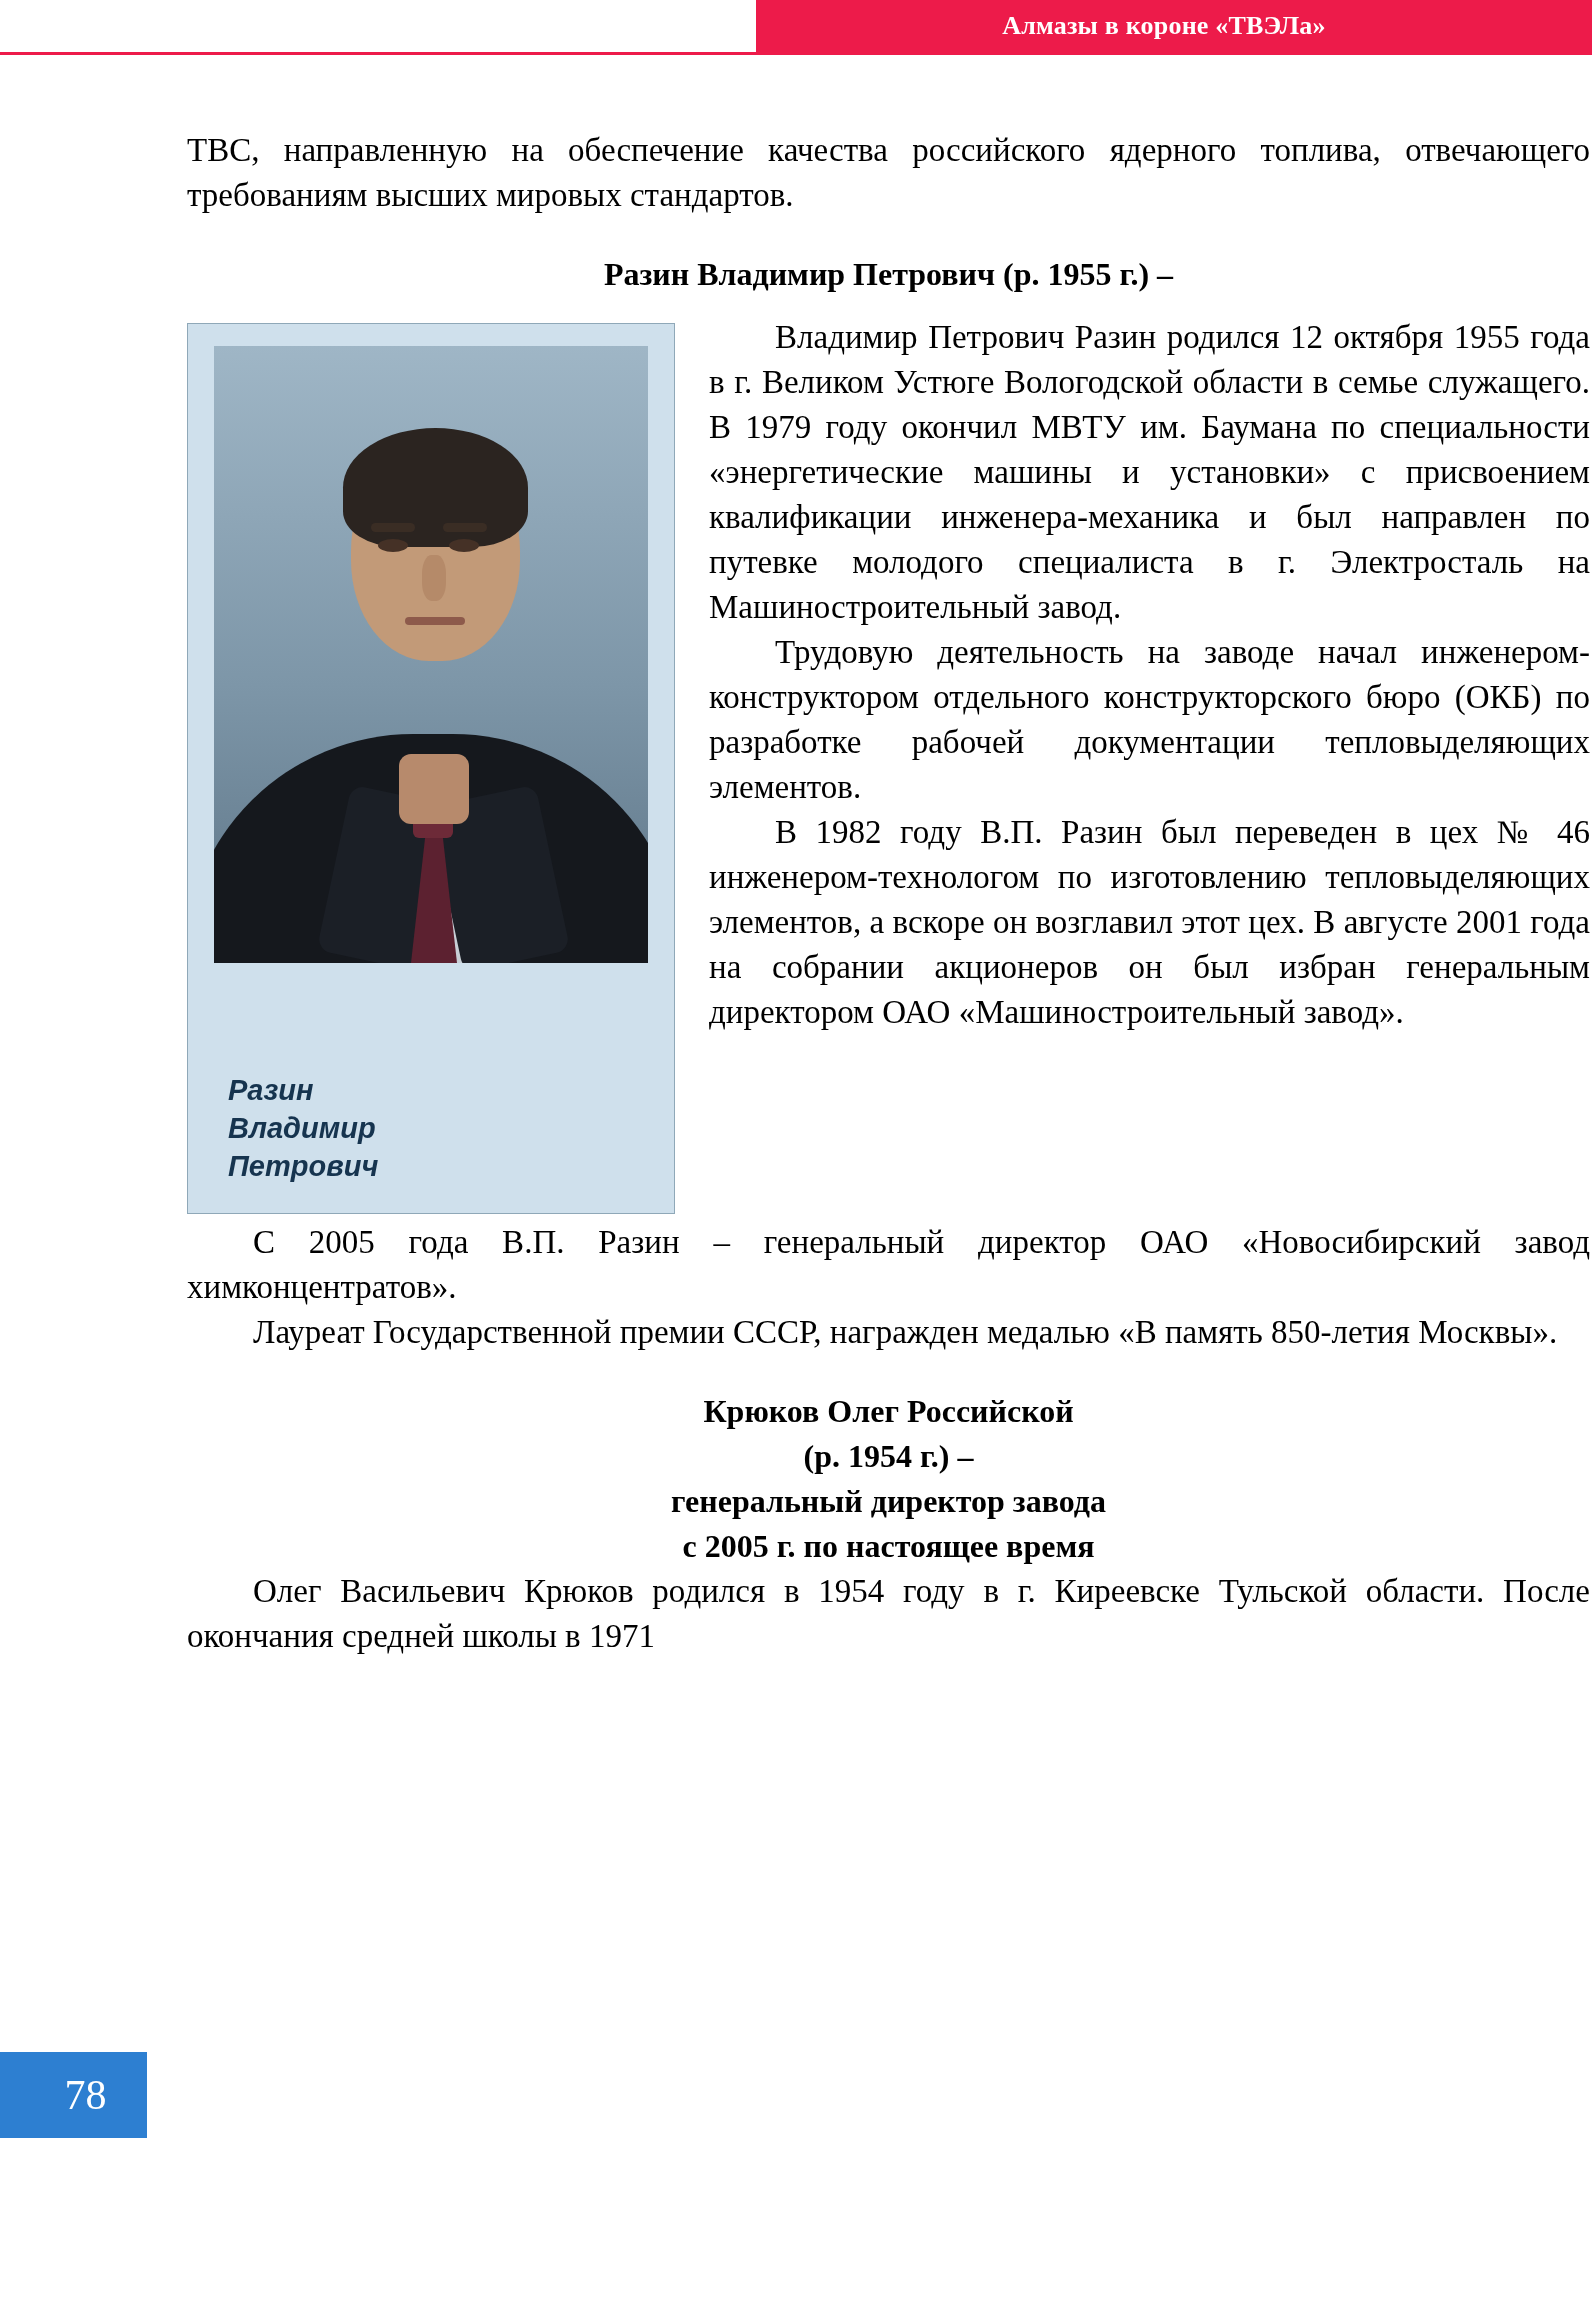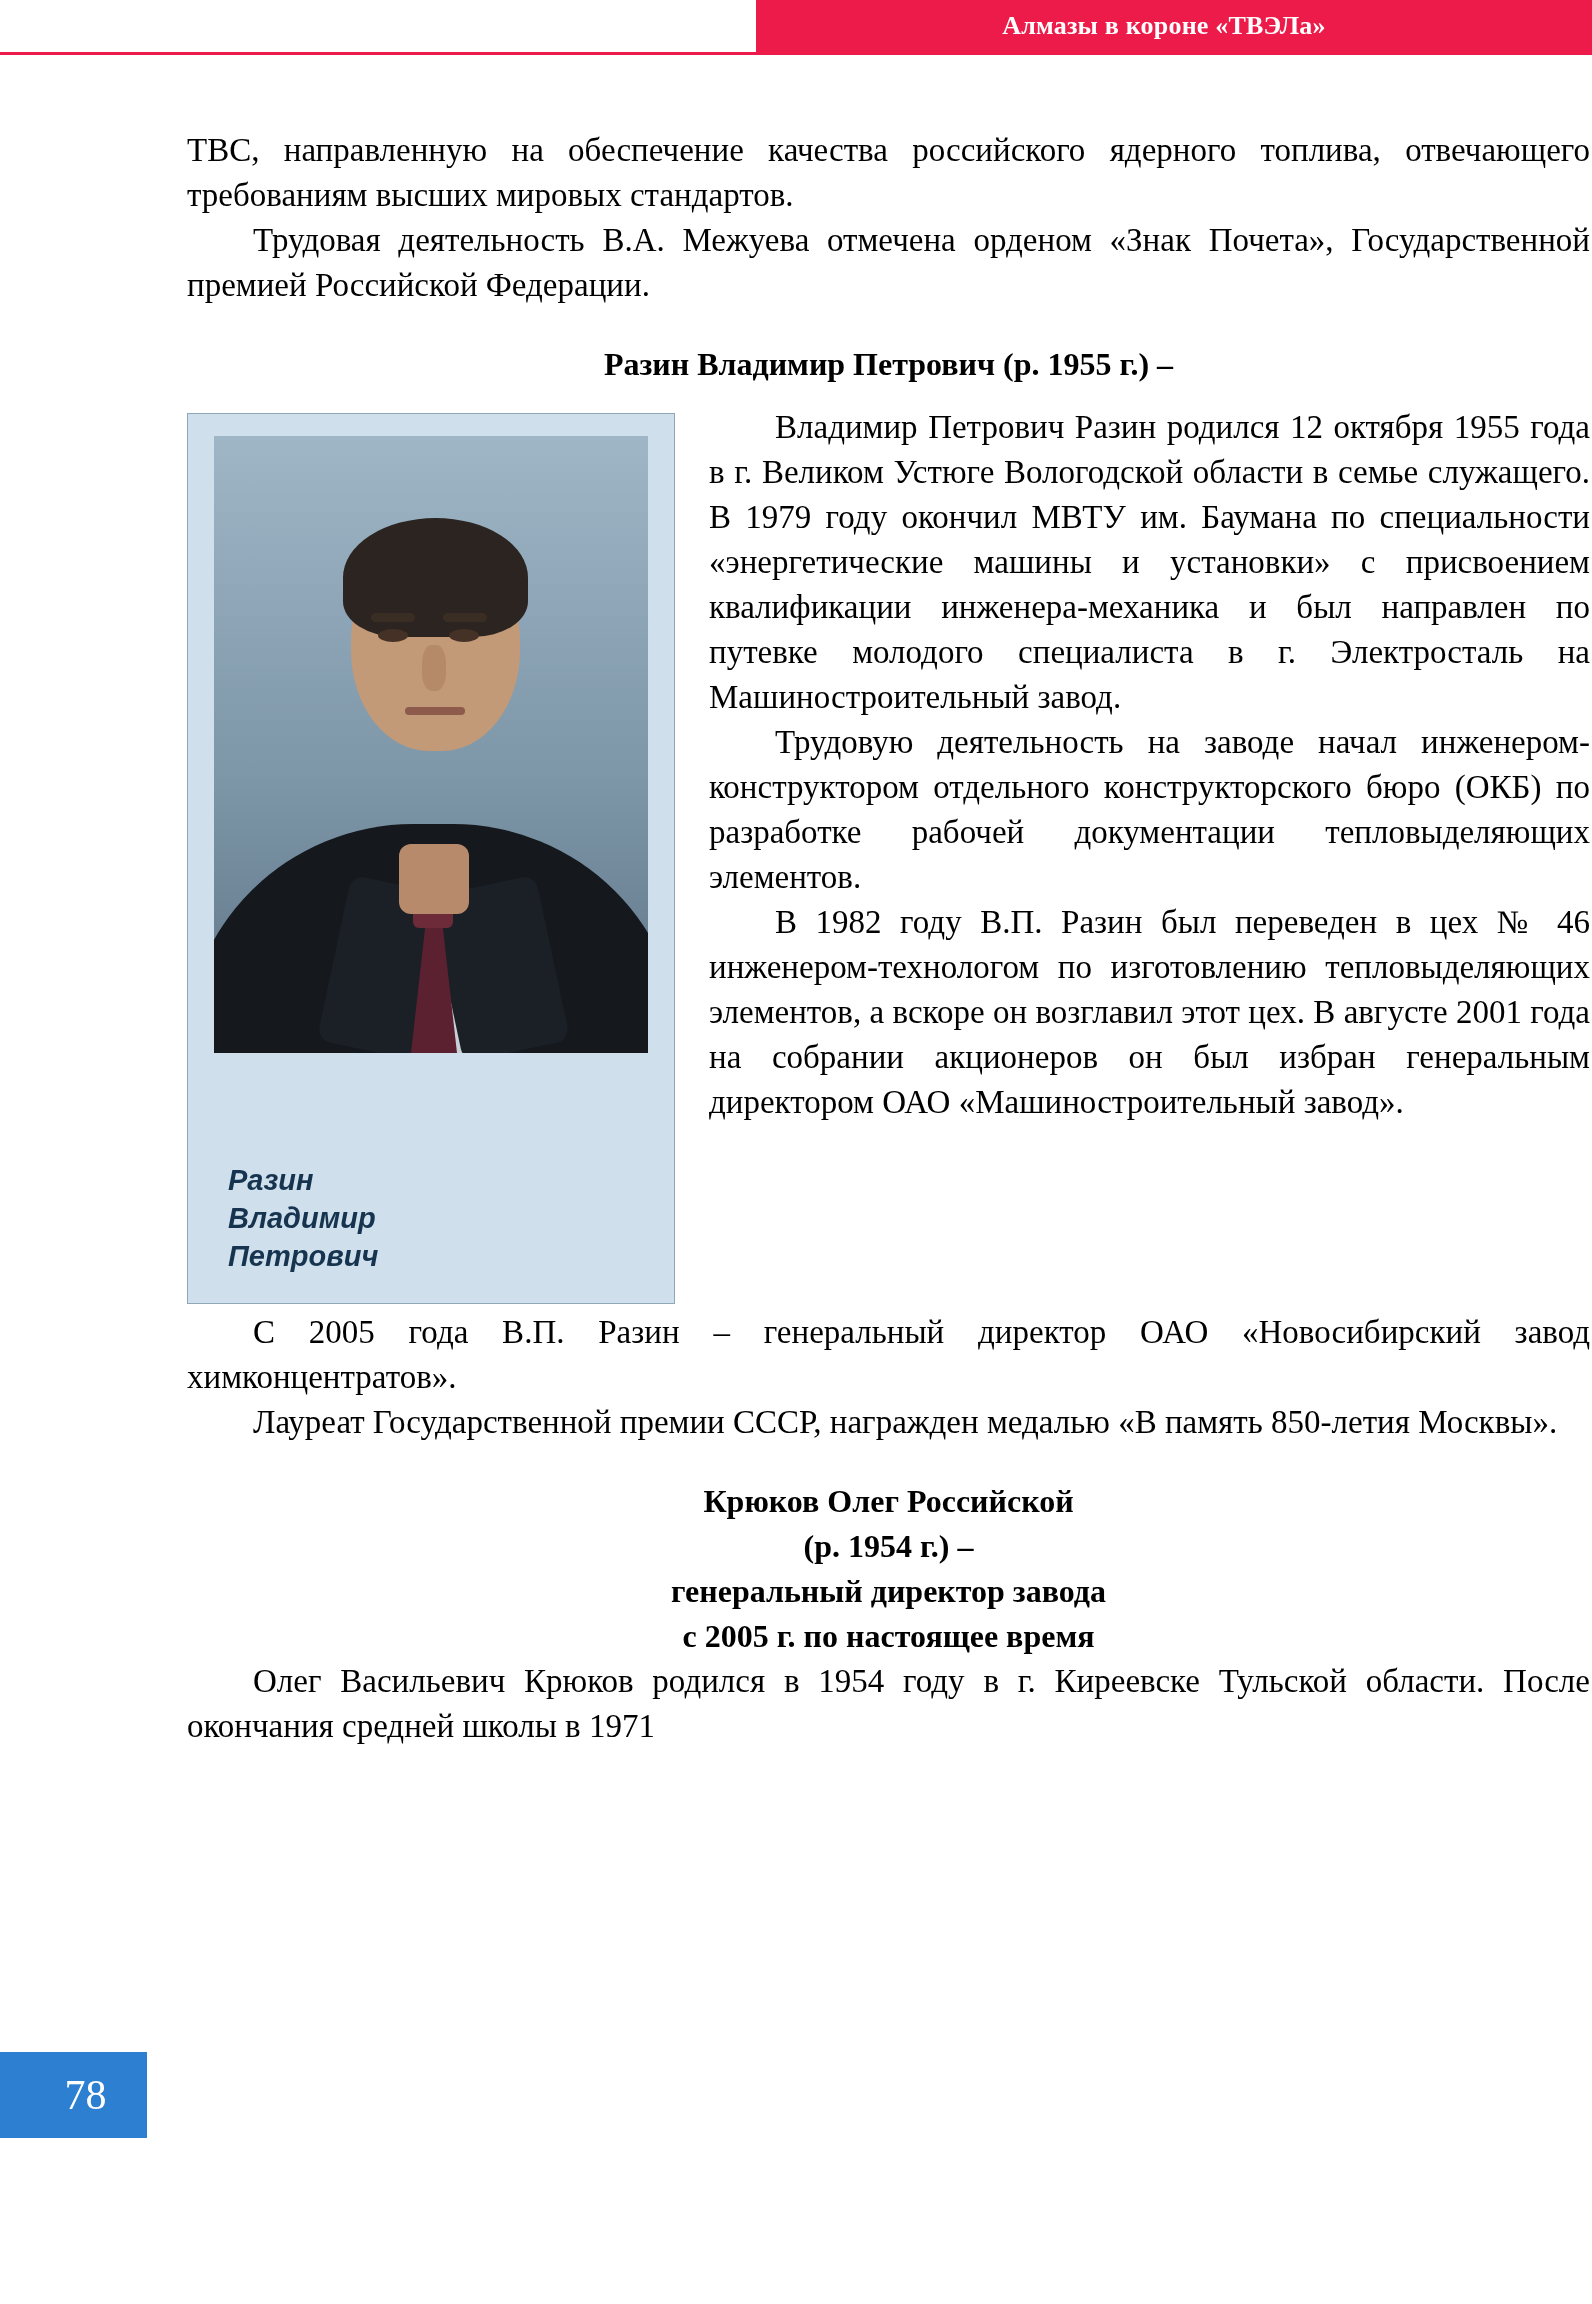--- a/index.html
+++ b/index.html
@@ -289,21 +289,20 @@
   <div class="band-red"></div>
   <div class="band-title">Алмазы в короне «ТВЭЛа»</div>
 </div>
 <div class="header-rule"></div>
 
 <div class="page-number-box">78</div>
 
 <div class="page">
 
   <p class="body-text">ТВС, направленную на обеспечение качества российского ядерного топлива, отвечающего требованиям высших мировых стандартов.</p>
-  <p class="body-text indent">Трудовая деятельность В.А. Межуева отмечена орденом «Знак Почета», Государственной премией Российской Федерации.</p>
 
   <div class="subheading">
     <span class="line">Разин Владимир Петрович (р. 1955 г.) –</span>
   </div>
 
   <div class="portrait-block">
 
     <div class="portrait">
       <div class="cert-bg">ПОЧЕТНАЯ ГРАМОТА
 

